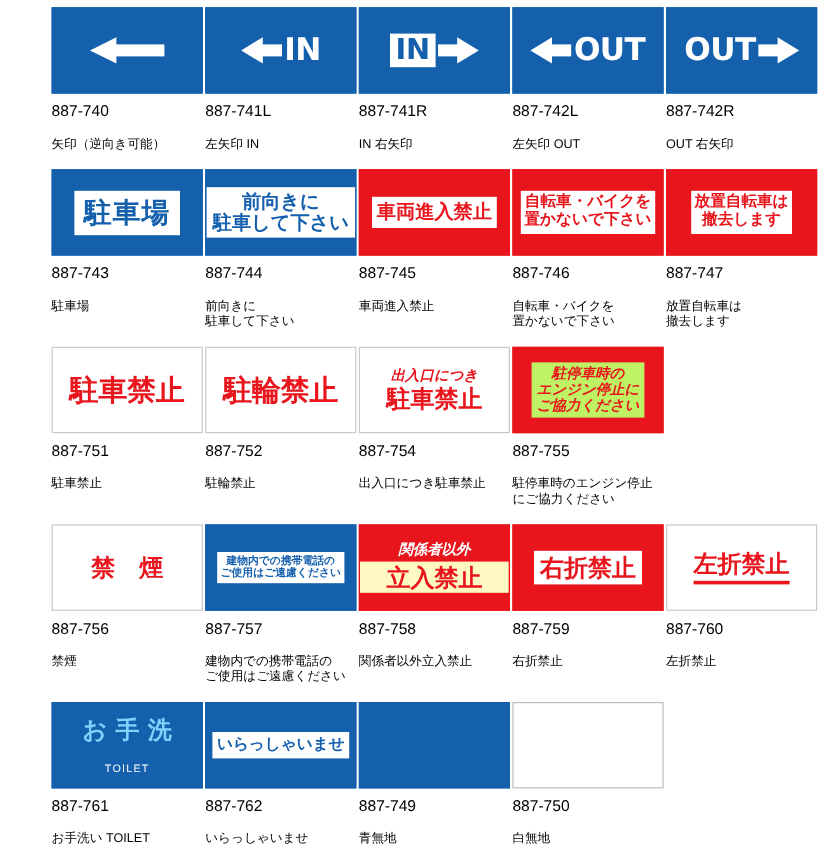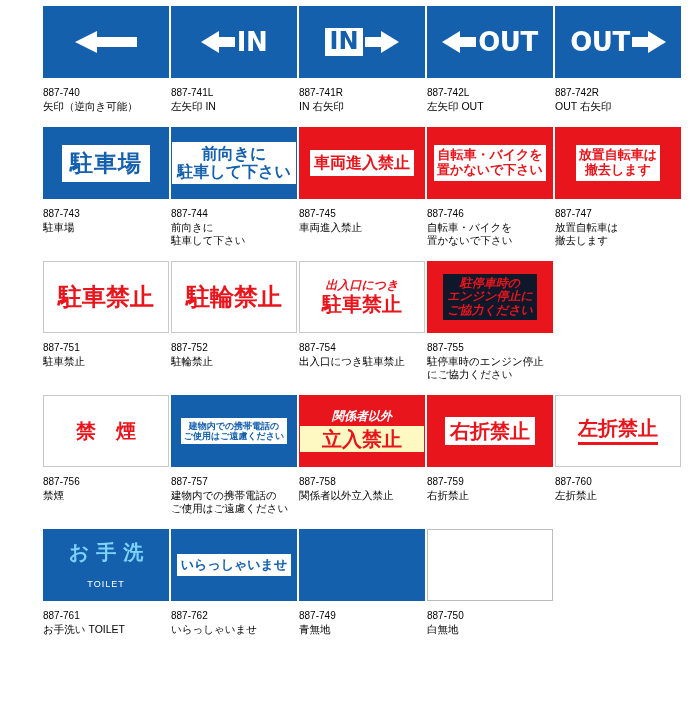--- a/index.html
+++ b/index.html
@@ -48,29 +48,29 @@
     position: relative;
   }
   .sign.blue { background: #1560ad; border-color: #1560ad; color: #fff; }
   .sign.red  { background: #e8151d; border-color: #e8151d; color: #fff; }
   .sign.white{ background: #ffffff; border-color: #c9c9c9; color: #e8151d; }
   .sign.plain-white { background:#ffffff; border-color:#bcbcbc; }
   .sign.plain-red { background:#e8151d; border-color:#e8151d; }
   .sign.plain-blue { background:#1560ad; border-color:#1560ad; }
 
   .code {
-    font-size: 10px;
+    font-size: 13px;
     margin-top: 8px;
     letter-spacing: 0px;
     color: #000;
     line-height: 13px;
   }
   .desc {
     font-size: 10.5px;
-    margin-top: 1px;
+    margin-top: 15px;
     line-height: 13px;
     color: #000;
     white-space: pre-line;
   }
   .row-wrap { margin-bottom: 14px; }
 
   
   .t {
     font-family: "DejaVu Sans", sans-serif;
     font-weight: bold;
@@ -341,21 +341,21 @@
             <span class="t sz-xs red-on-white">出入口につき</span>
             <span class="t sz-lg red-on-white">駐車禁止</span>
           </span>
         </div>
         <div class="code">887-754</div>
         <div class="desc">出入口につき駐車禁止</div>
       </div>
 
       <div class="cell">
         <div class="sign red">
-          <span class="t sz-xs red-on-white" style="background:#0f172a;padding:3px 4px;">駐停車時の
+          <span class="t sz-xs red-on-white" style="background:#bef264;padding:3px 4px;">駐停車時の
 エンジン停止に
 ご協力ください</span>
         </div>
         <div class="code">887-755</div>
         <div class="desc">駐停車時のエンジン停止
 にご協力ください</div>
       </div>
     </div>
   </div>
 

